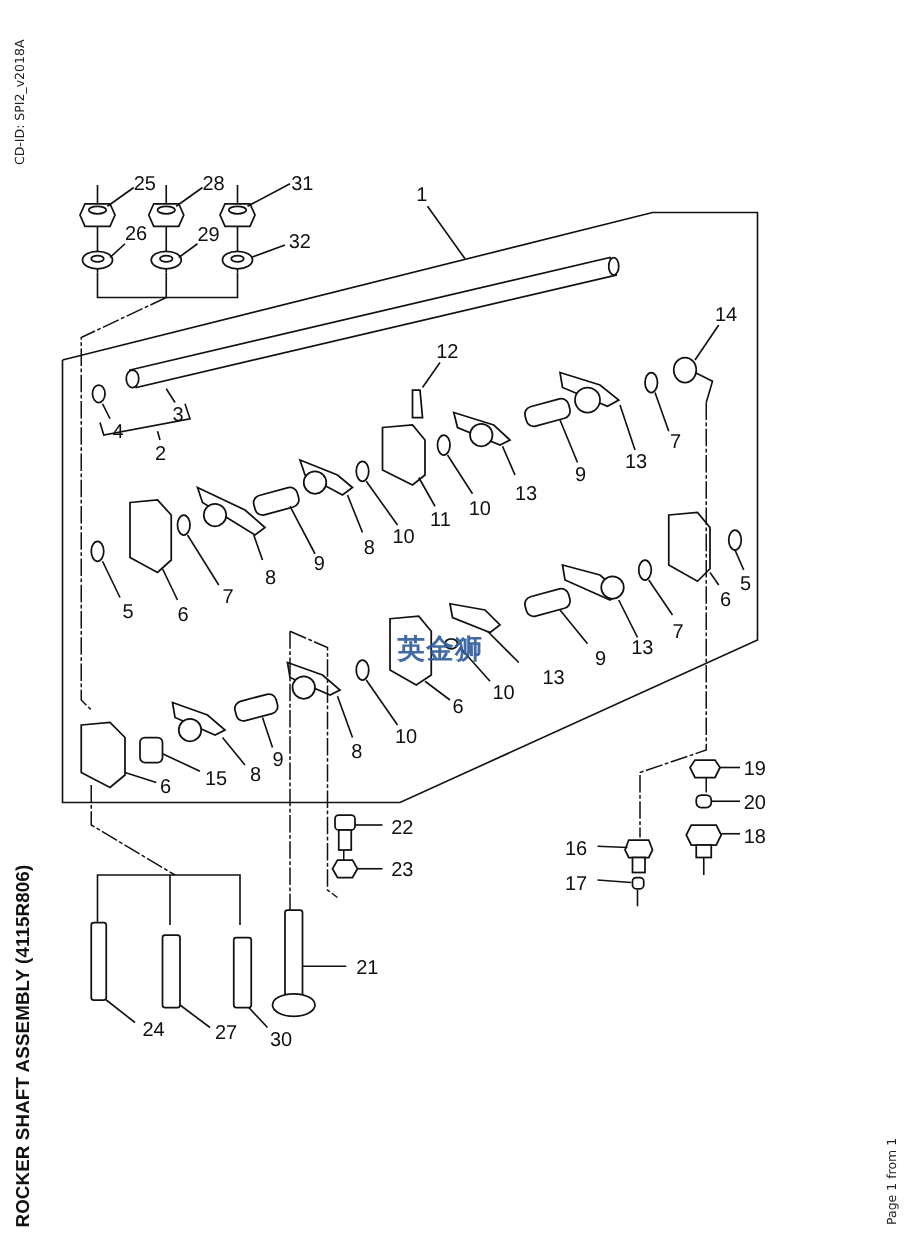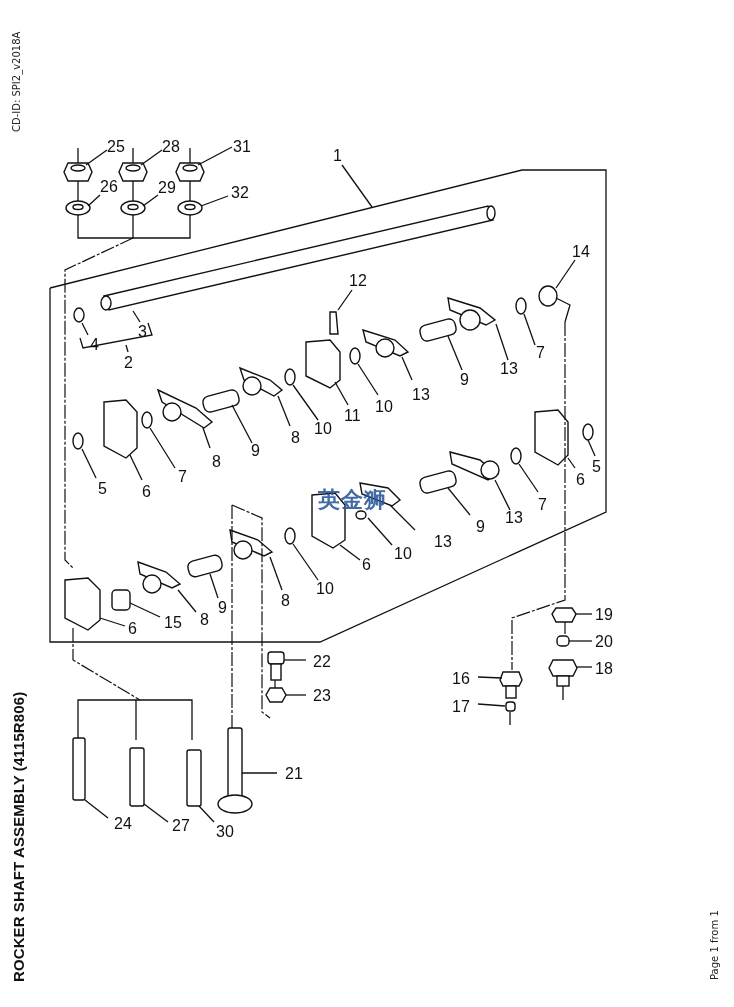--- a/index.html
+++ b/index.html
@@ -6,21 +6,21 @@
   body { width:734px; height:1007px; position:relative; overflow:hidden; font-family:"Liberation Sans", sans-serif; }
   .side-text { position:absolute; white-space:nowrap; transform-origin:left top; transform:rotate(-90deg); }
   #cd-id { left:11px; top:132px; font-size:10px; color:#222; font-family:"DejaVu Sans", sans-serif; }
   #title { left:10px; top:982px; font-size:15px; font-weight:bold; color:#111; letter-spacing:0.1px; }
   #page-num { left:709px; top:980px; font-size:10px; color:#222; font-family:"DejaVu Sans", sans-serif; }
   svg#diagram { position:absolute; left:0; top:0; }
   .lbl { font-family:"Liberation Sans", sans-serif; font-size:16px; fill:#111; }
   .ln { stroke:#111; stroke-width:1.3; fill:none; }
   .dash { stroke:#111; stroke-width:1.2; fill:none; stroke-dasharray:14 2 3 2; }
   .part { stroke:#111; stroke-width:1.4; fill:#fff; }
-  #watermark { position:absolute; left:318px; top:485px; font-size:22px; font-weight:bold; color:#2e5a9a; letter-spacing:1px; opacity:0.9; font-family:"DejaVu Sans", sans-serif; }
+  #watermark { position:absolute; left:318px; top:504px; font-size:22px; font-weight:bold; color:#2e5a9a; letter-spacing:1px; opacity:0.9; font-family:"DejaVu Sans", sans-serif; }
 </style>
 </head>
 <body>
 
 <div id="cd-id" class="side-text">CD-ID: SPI2_v2018A</div>
 <div id="title" class="side-text">ROCKER SHAFT ASSEMBLY (4115R806)</div>
 <div id="page-num" class="side-text">Page 1 from 1</div>
 
 <svg id="diagram" width="734" height="1007" viewBox="0 0 734 1007">
 

